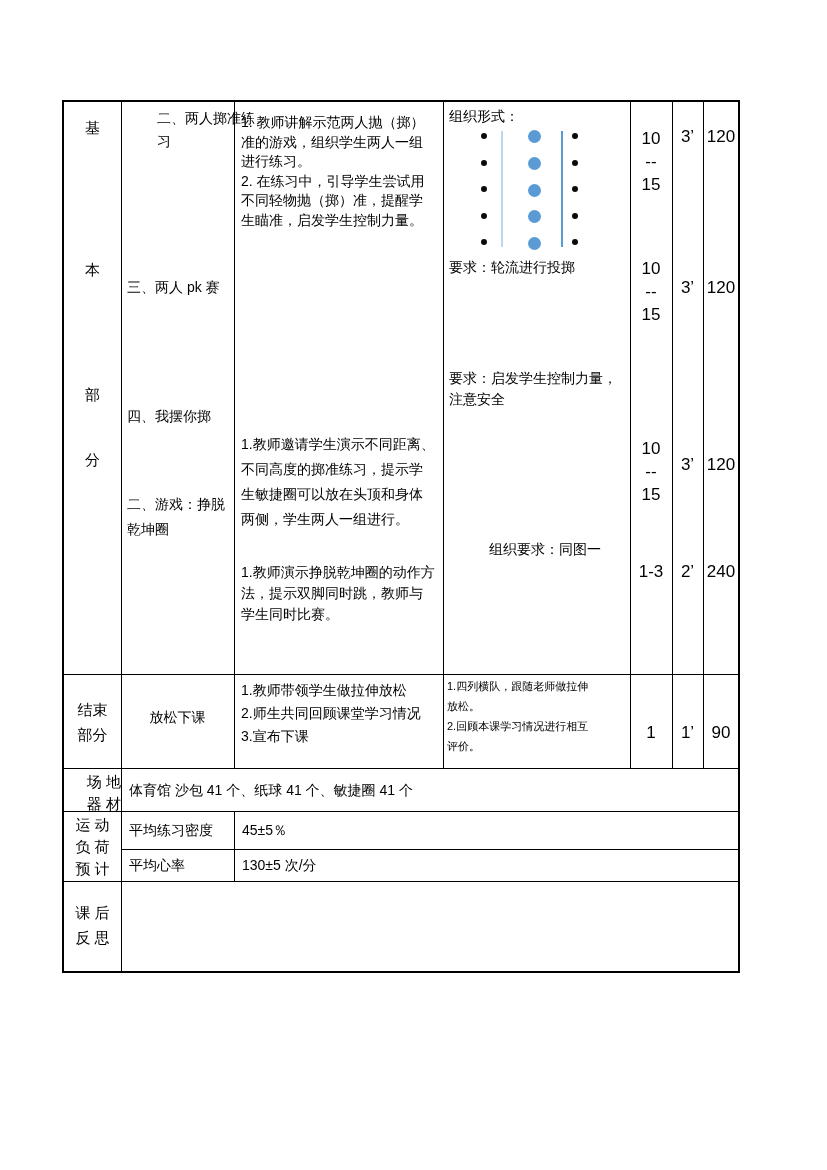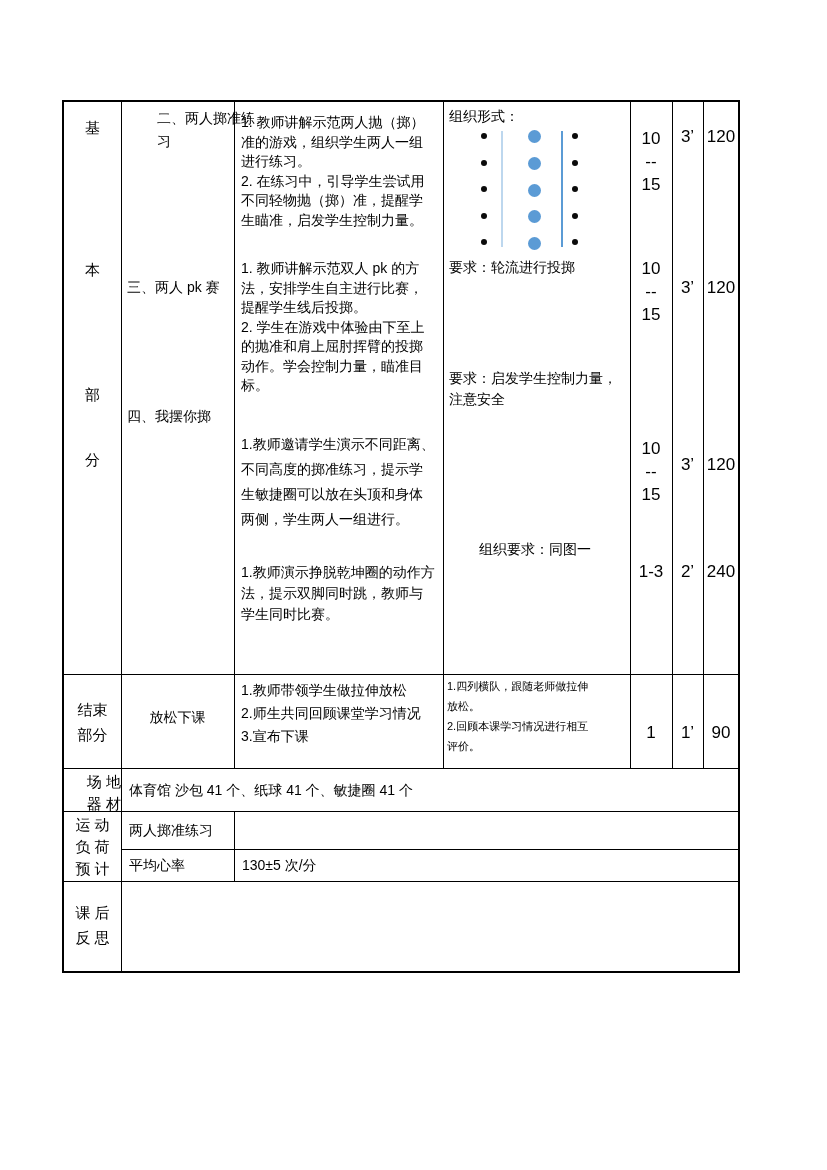--- a/index.html
+++ b/index.html
@@ -52,26 +52,25 @@
 器 材</div>
     <div class="t c stage" style="left:0; top:712px; width:57px; line-height:22px;">运 动
 负 荷
 预 计</div>
     <div class="t c stage" style="left:0; top:798px; width:57px; line-height:25px;">课 后
 反 思</div>
 
     <div class="t" style="left:49px; top:5px; width:102px; line-height:23px;margin-left:44px;">二、两人掷准练习</div>
     <div class="t" style="left:63px; top:176px; width:104px;">三、两人 pk 赛</div>
     <div class="t" style="left:63px; top:305px; width:104px;">四、我摆你掷</div>
+    <div class="t" style="left:63px; top:390px; width:102px; line-height:25px;">二、游戏：挣脱乾坤圈</div>
     <div class="t c" style="left:57px; top:606px; width:113px;">放松下课</div>
 
     <div class="t" style="left:177px; top:11px; width:193px;">1. 教师讲解示范两人抛（掷）准的游戏，组织学生两人一组进行练习。
 2. 在练习中，引导学生尝试用不同轻物抛（掷）准，提醒学生瞄准，启发学生控制力量。</div>
-    <div class="t" style="left:177px; top:157px; width:193px;">1. 教师讲解示范双人 pk 的方法，安排学生自主进行比赛，提醒学生线后投掷。
-2. 学生在游戏中体验由下至上的抛准和肩上屈肘挥臂的投掷动作。学会控制力量，瞄准目标。</div>
     <div class="t" style="left:177px; top:330px; width:195px; line-height:25px;">1.教师邀请学生演示不同距离、不同高度的掷准练习，提示学生敏捷圈可以放在头顶和身体两侧，学生两人一组进行。</div>
     <div class="t" style="left:177px; top:460px; width:195px; line-height:21px;">1.教师演示挣脱乾坤圈的动作方法，提示双脚同时跳，教师与学生同时比赛。</div>
     <div class="t" style="left:177px; top:577px; width:200px; line-height:23px;">1.教师带领学生做拉伸放松
 2.师生共同回顾课堂学习情况
 3.宣布下课</div>
 
     <div class="t" style="left:385px; top:5px; width:176px;">组织形式：</div>
 
     <div class="dotcol" style="left:414px; top:31px; width:12px; height:112px;">
         <span class="dot-s"></span>
@@ -92,21 +91,21 @@
     <div class="dotcol" style="left:505px; top:31px; width:12px; height:112px;">
         <span class="dot-s"></span>
         <span class="dot-s"></span>
         <span class="dot-s"></span>
         <span class="dot-s"></span>
         <span class="dot-s"></span>
       </div>
 
     <div class="t" style="left:385px; top:156px; width:176px;">要求：轮流进行投掷</div>
     <div class="t" style="left:385px; top:266px; width:172px; line-height:21px;">要求：启发学生控制力量，注意安全</div>
-    <div class="t" style="left:415px; top:438px; width:150px;">组织要求：同图一</div>
+    <div class="t" style="left:425px; top:438px; width:150px;">组织要求：同图一</div>
     <div class="t sm" style="left:383px; top:574px; width:152px;">1.四列横队，跟随老师做拉伸放松。
 2.回顾本课学习情况进行相互评价。</div>
 
     <div class="t c num" style="left:566px; top:25px; width:42px; line-height:23px;">10
 --
 15</div>
     <div class="t c num" style="left:566px; top:155px; width:42px; line-height:23px;">10
 --
 15</div>
     <div class="t c num" style="left:566px; top:335px; width:42px; line-height:23px;">10
@@ -122,19 +121,20 @@
     <div class="t c num" style="left:608px; top:621px; width:31px;">1’</div>
 
     <div class="t c num" style="left:639px; top:25px; width:36px;">120</div>
     <div class="t c num" style="left:639px; top:176px; width:36px;">120</div>
     <div class="t c num" style="left:639px; top:353px; width:36px;">120</div>
     <div class="t c num" style="left:639px; top:460px; width:36px;">240</div>
     <div class="t c num" style="left:639px; top:621px; width:36px;">90</div>
 
     <div class="t" style="left:65px; top:679px; width:600px;">体育馆 沙包 41 个、纸球 41 个、敏捷圈 41 个</div>
 
-    <div class="t" style="left:65px; top:719px; width:100px;">两人掷准练习</div>
+    <div class="t" style="left:65px; top:719px; width:100px;">平均练习密度</div>
+    <div class="t" style="left:178px; top:719px; width:200px;">45±5％</div>
     <div class="t" style="left:65px; top:754px; width:100px;">平均心率</div>
     <div class="t" style="left:178px; top:754px; width:200px;">130±5 次/分</div>
 
     <div class="t" style="left:65px; top:795px; width:600px;"></div>
   </div>
 </div>
 
 </body></html>

